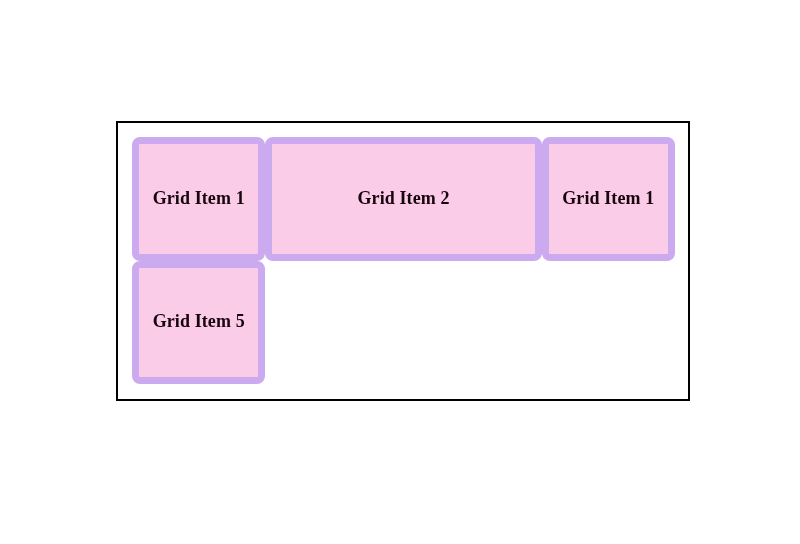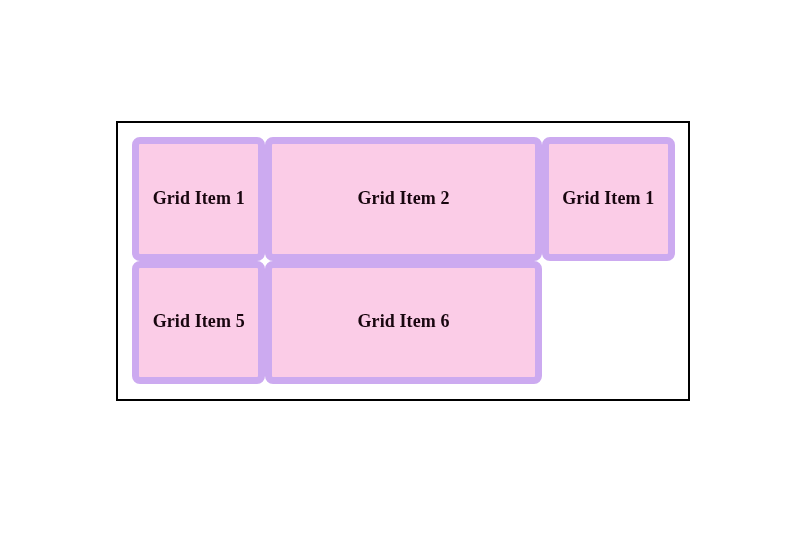--- a/index.html
+++ b/index.html
@@ -91,20 +91,17 @@
 
       <div class="grid-item narrow">
         <span class="label">Grid Item 1</span>
       </div>
 
 
       <div class="grid-item wide">
         <span class="label">Grid Item 5</span>
       </div>
 
-      <div class="grid-item narrow">
-        <span class="label">Grid Item 6</span>
-      </div>
 
     </div>
   </div>
 
 </div>
 
 </body></html>

